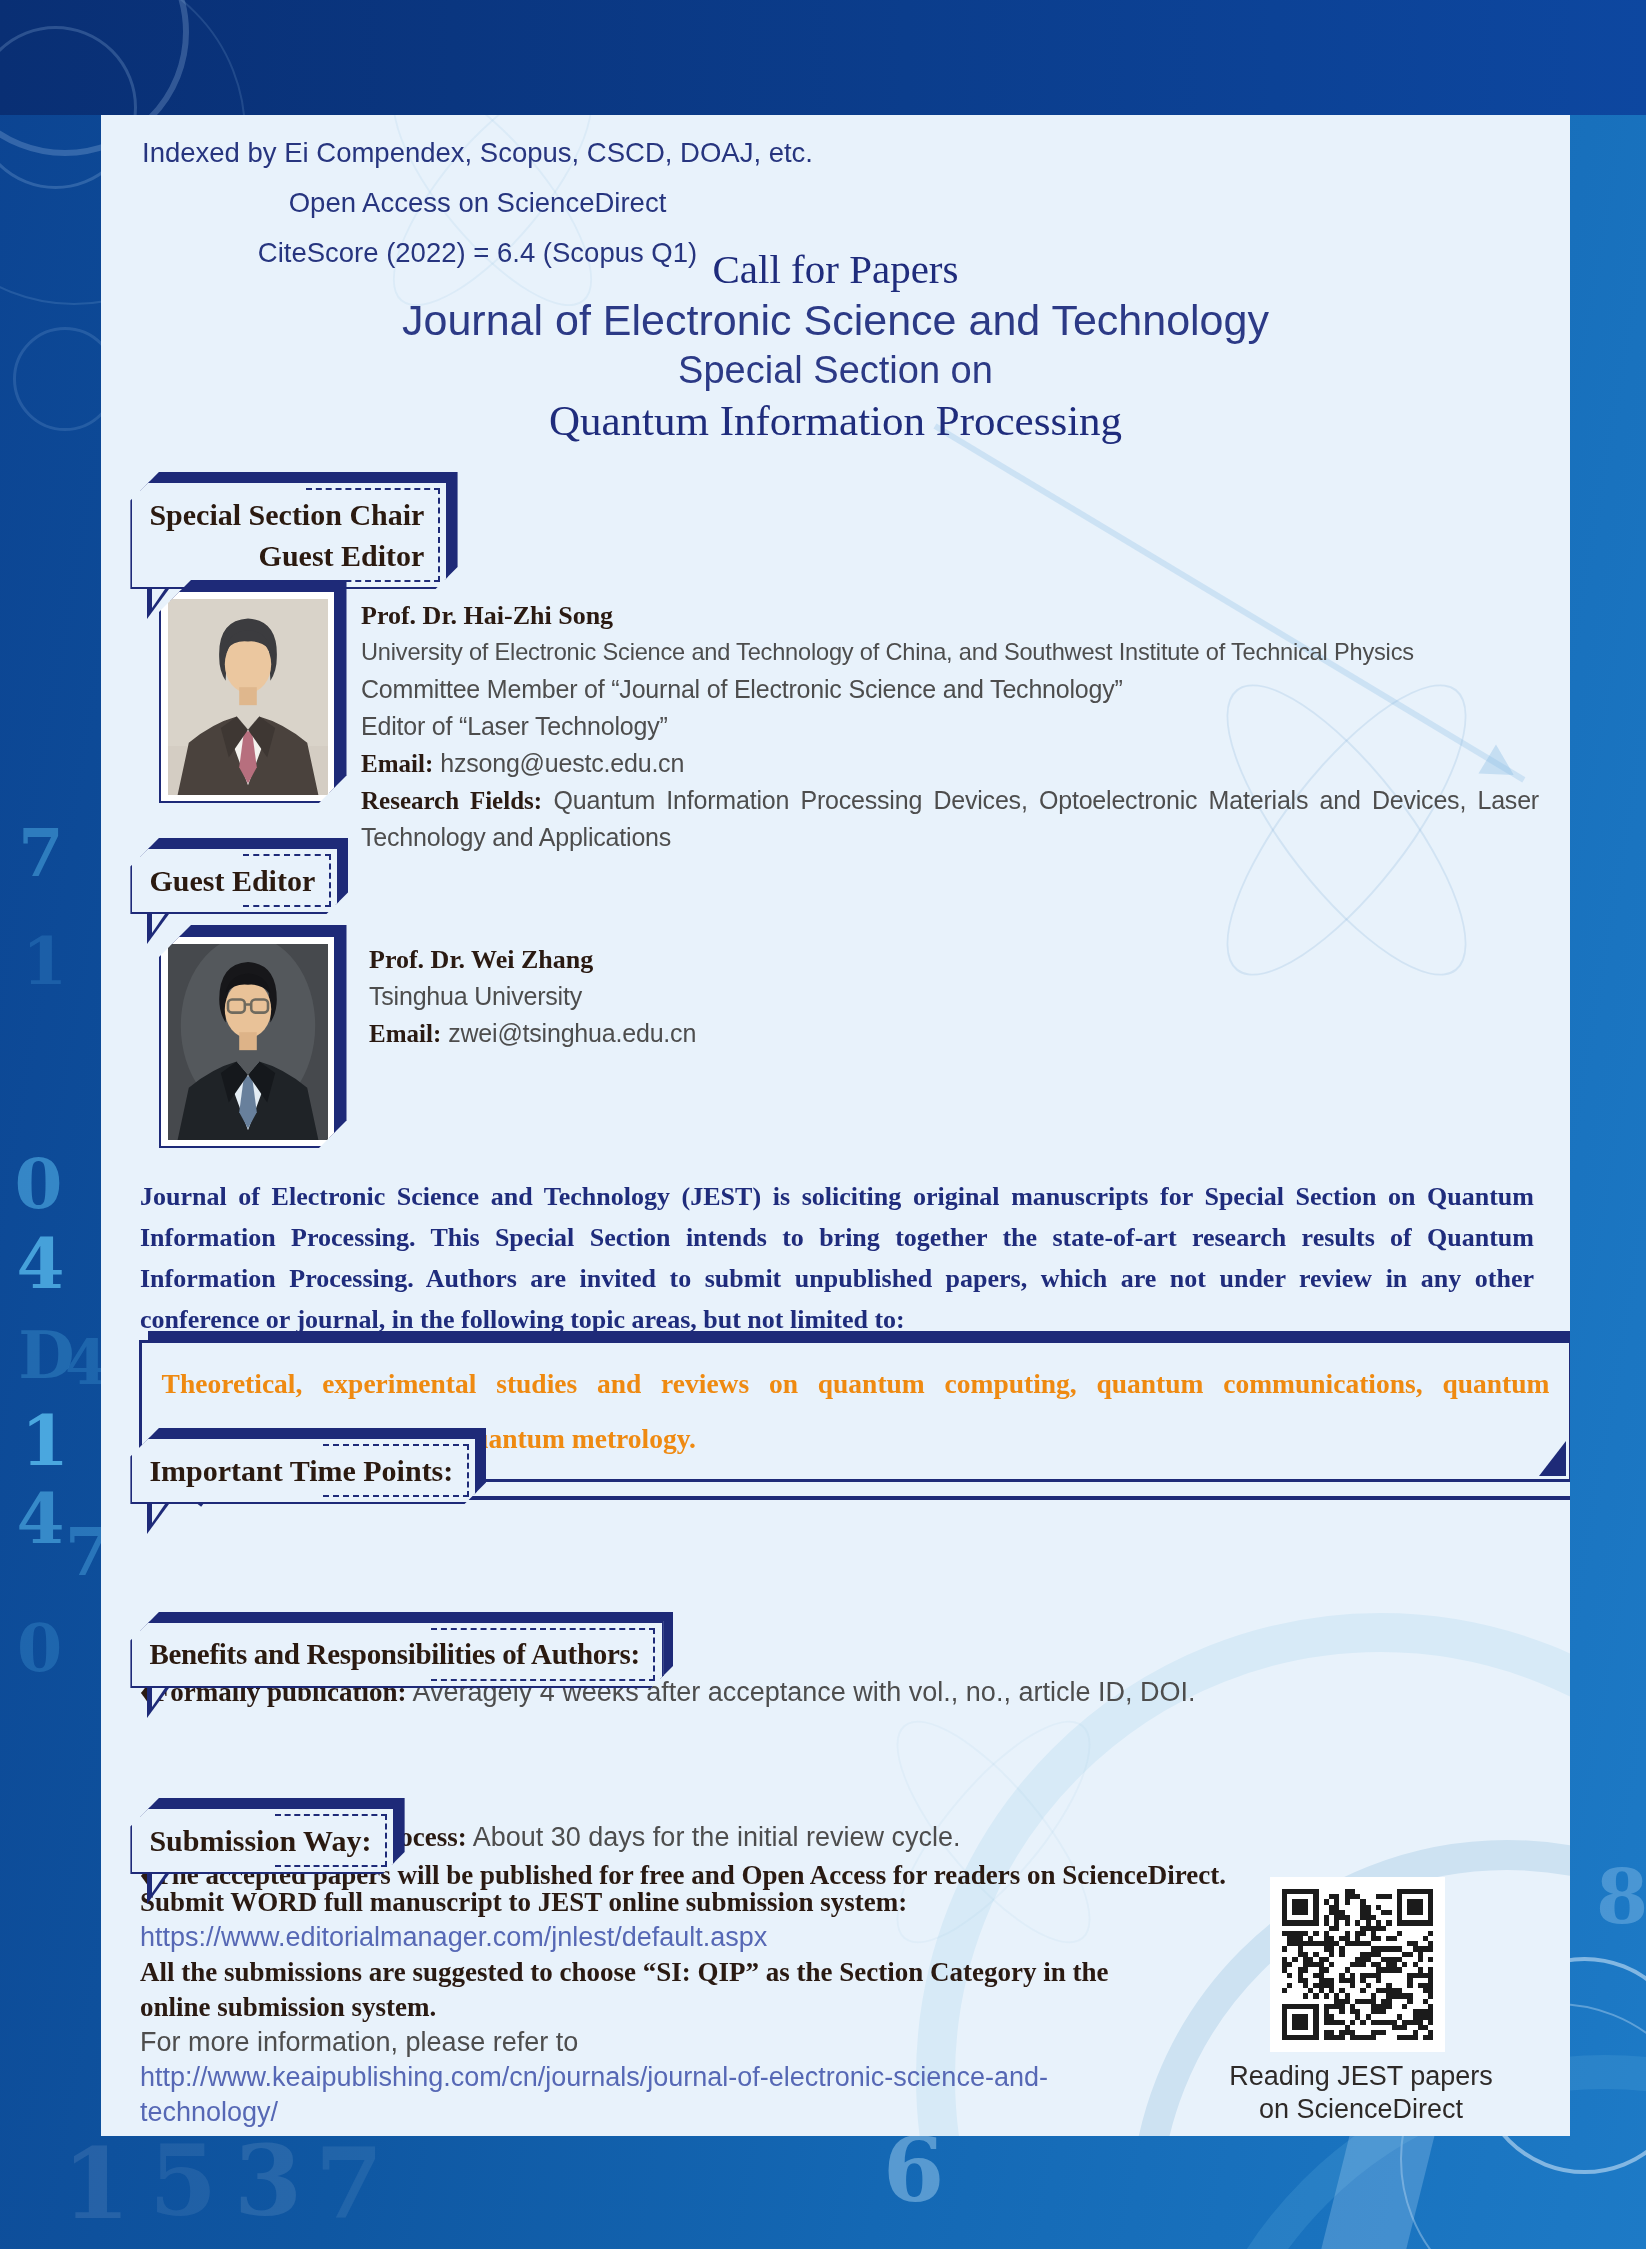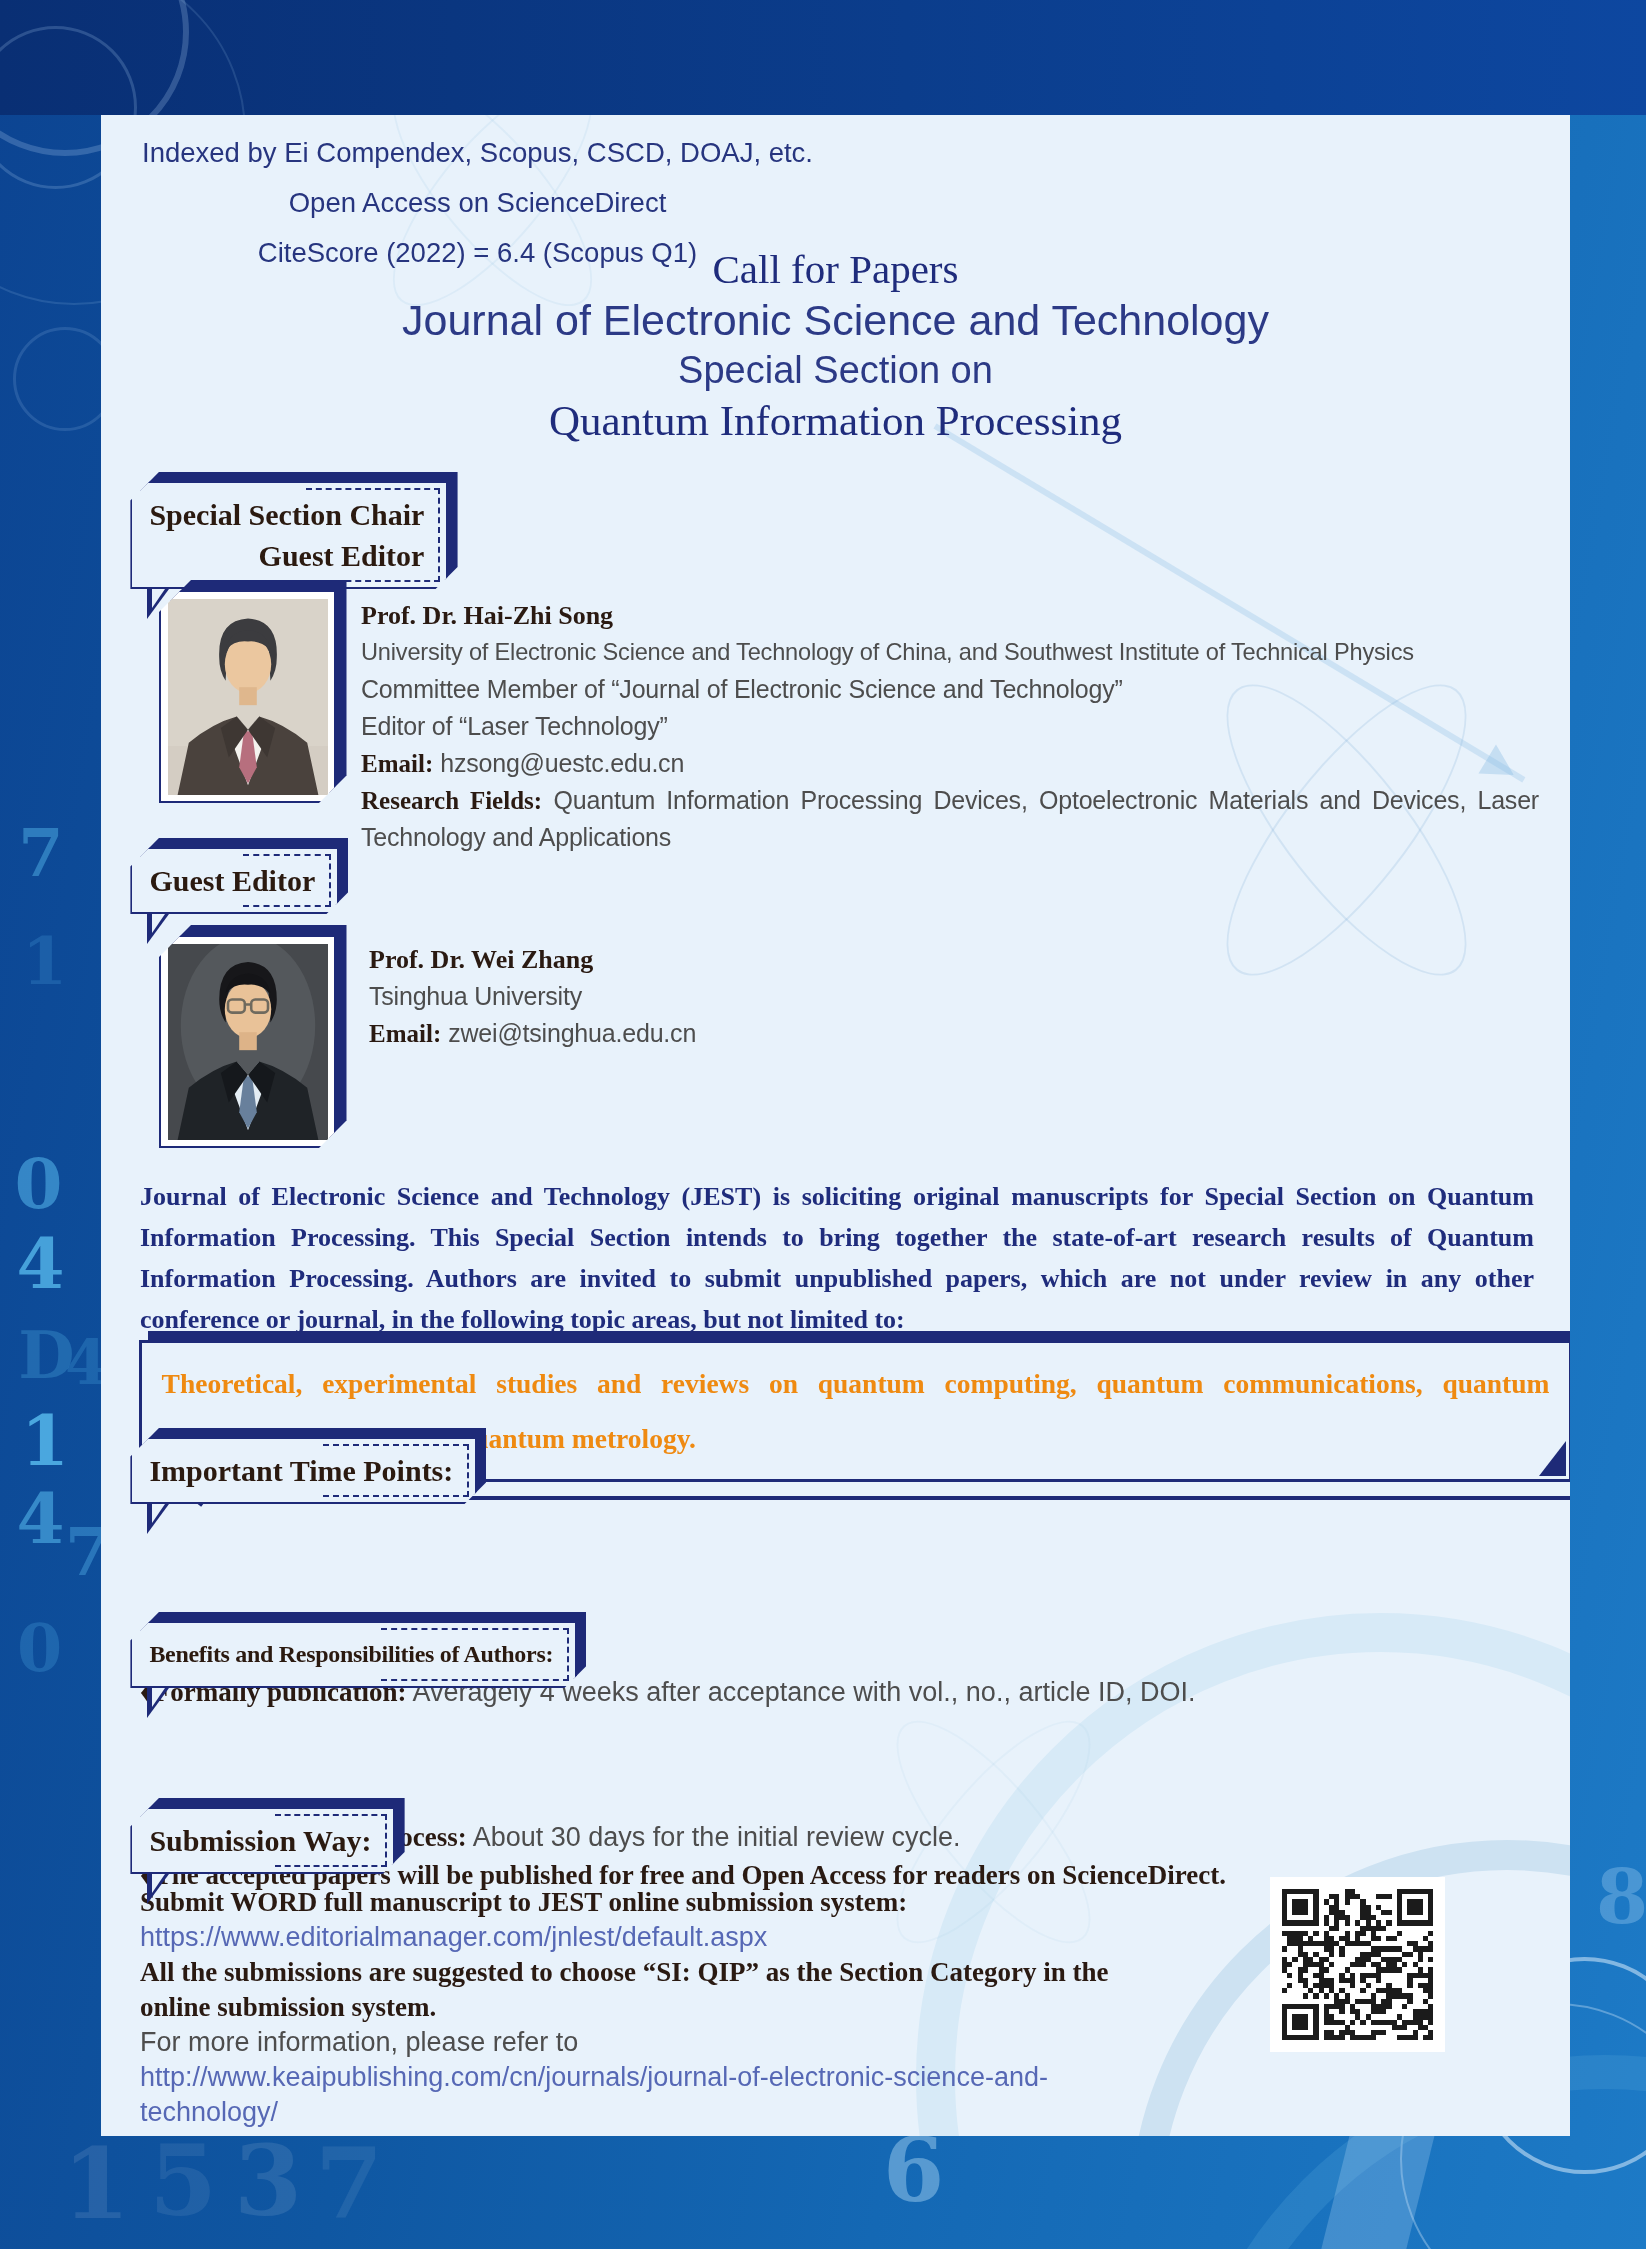--- a/index.html
+++ b/index.html
@@ -264,21 +264,21 @@
       <div>
         <span class="lbl">♦Formally publication:</span>
         <span class="val">Averagely 4 weeks after acceptance with vol., no., article ID, DOI.</span>
       </div>
     </div>
 
     <div class="bubble" style="left:29.4px;top:1506px;">
       <div class="bub-shadow"></div>
       <div class="bub-body">
         <div class="bub-dash"></div>
-        <div class="bub-text" style="font-size:24px;letter-spacing:-0.3px;">Benefits and Responsibilities of Authors:</div>
+        <div class="bub-text" style="font-size:29px;letter-spacing:-0.3px;">Benefits and Responsibilities of Authors:</div>
       </div>
       <div class="tail t-outer"></div>
       <div class="tail t-inner"></div>
     </div>
     <div class="abs bullets sans" style="left:39px;top:1703px;width:1400px;">
       <div>
         <span class="lbl">♦Rapid peer-review process:</span>
         <span class="val">About 30 days for the initial review cycle.</span>
       </div>
       <div>
@@ -719,15 +719,19 @@
             <rect x="17" y="28" width="1" height="1"></rect>
             <rect x="22" y="28" width="1" height="1"></rect>
             <rect x="23" y="28" width="1" height="1"></rect>
             <rect x="24" y="28" width="1" height="1"></rect>
             <rect x="25" y="28" width="1" height="1"></rect>
             <rect x="27" y="28" width="1" height="1"></rect>
             <rect x="28" y="28" width="1" height="1"></rect>
           </g>
         </svg>
     </div>
+    <div class="abs qr-caption sans">
+      <div>Reading JEST papers</div>
+      <div>on ScienceDirect</div>
+    </div>
   </div>
 </div>
 
 
 </body></html>

